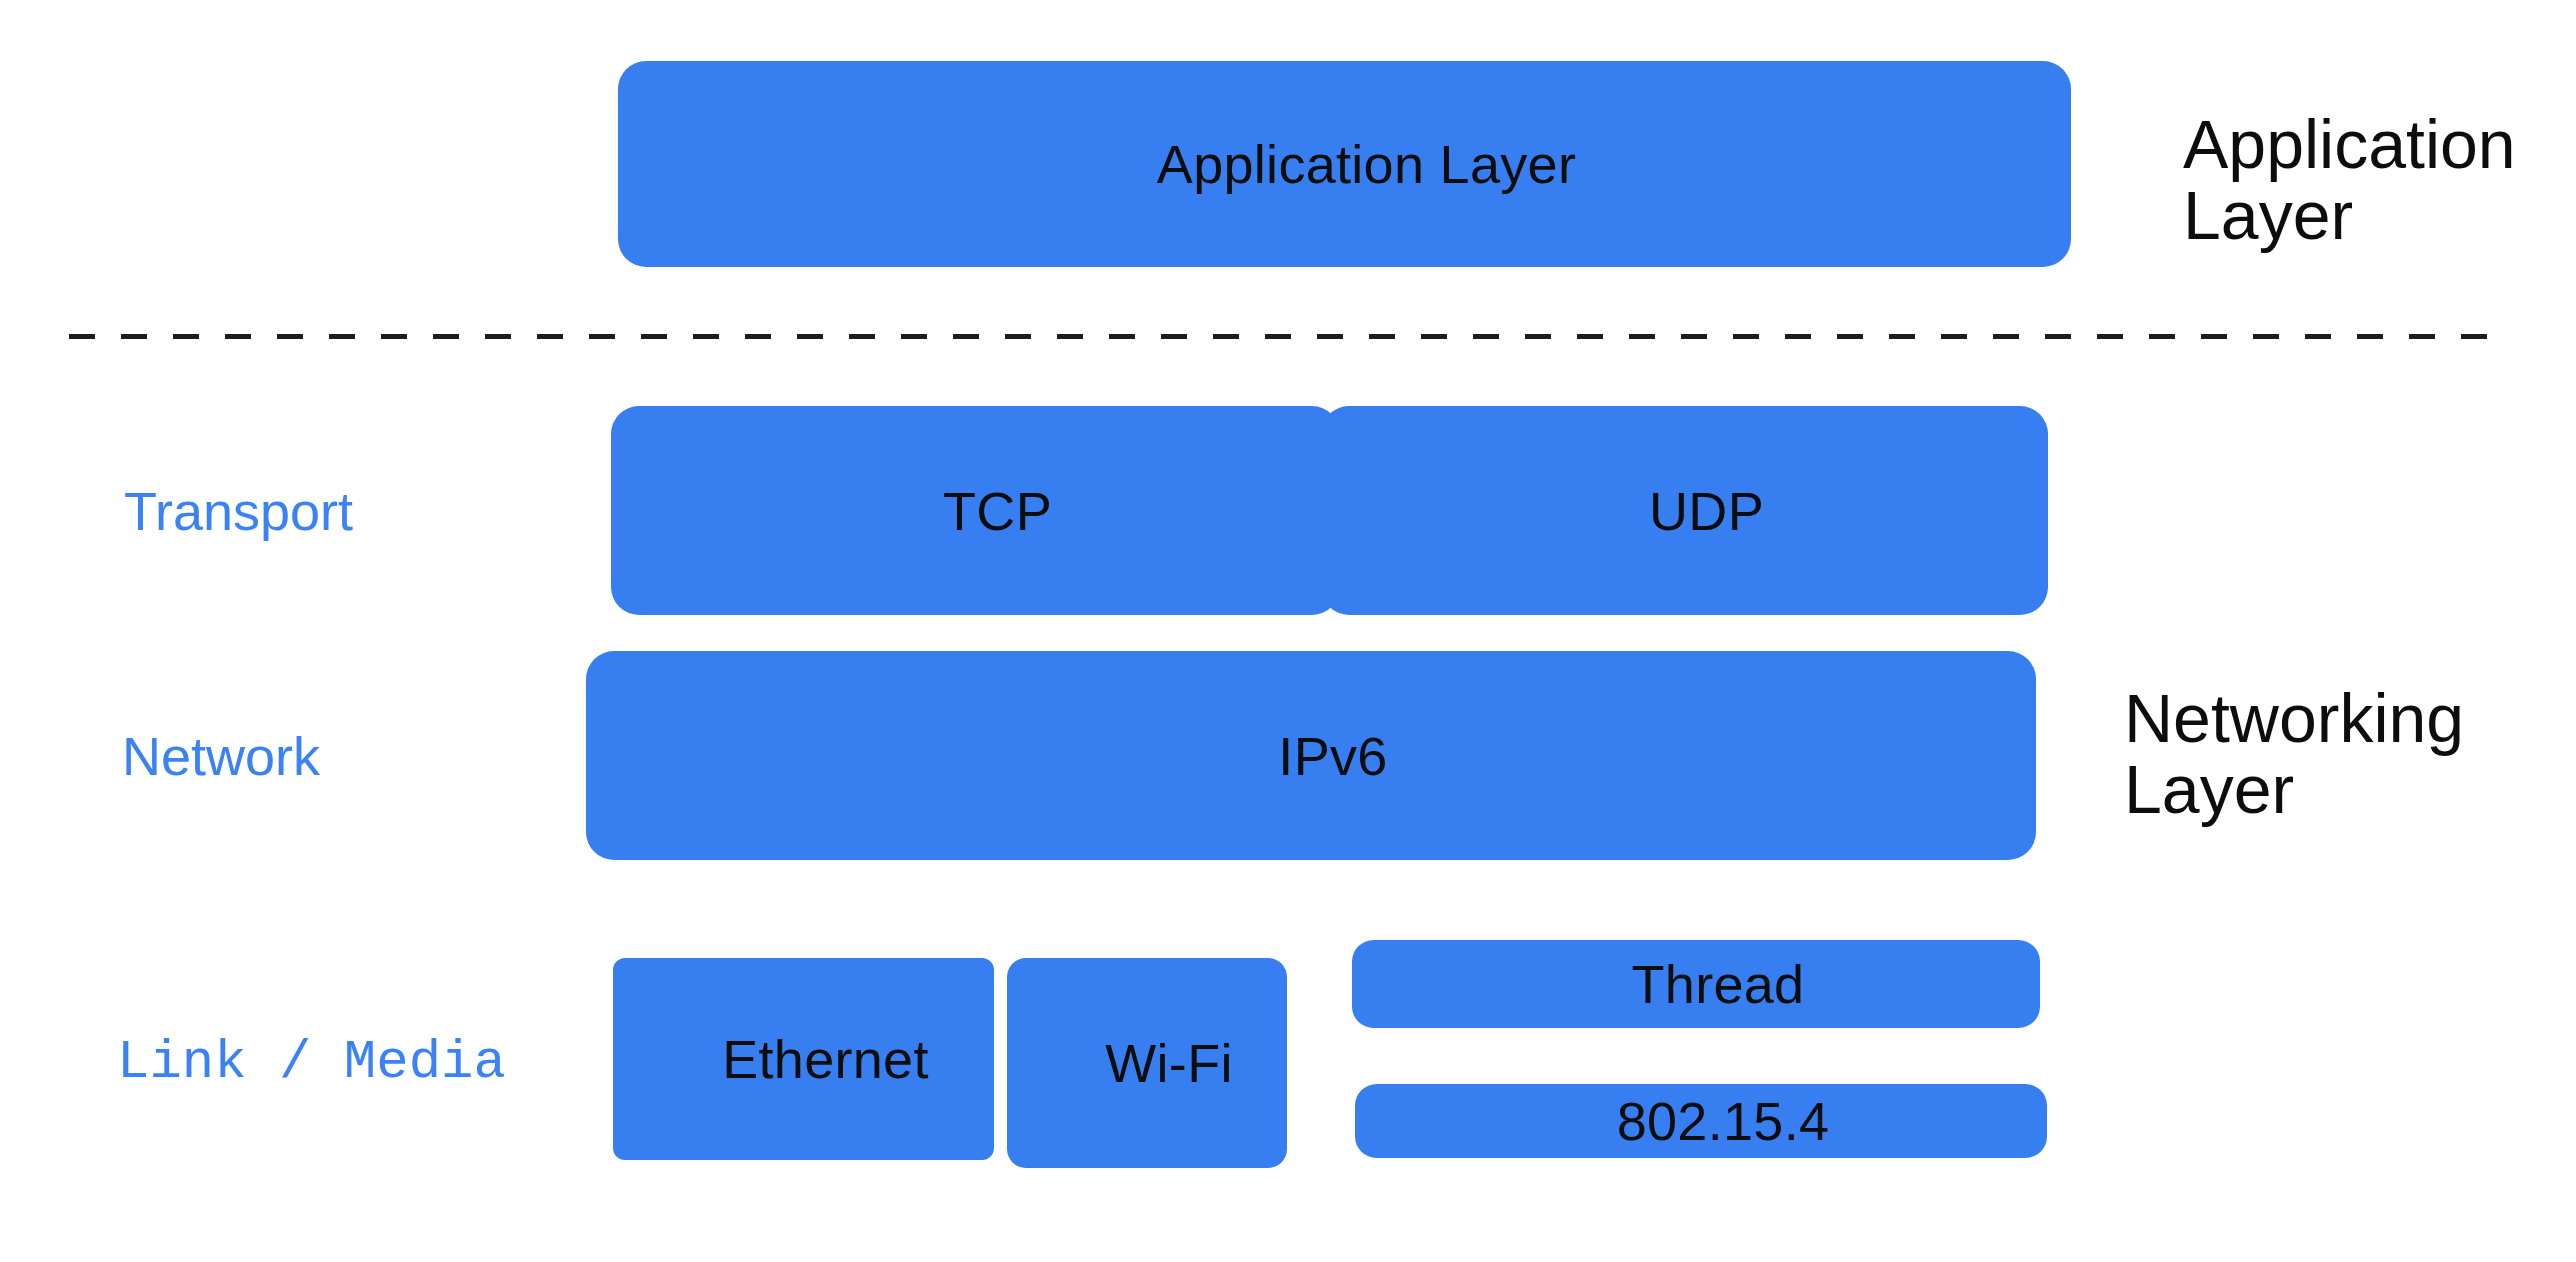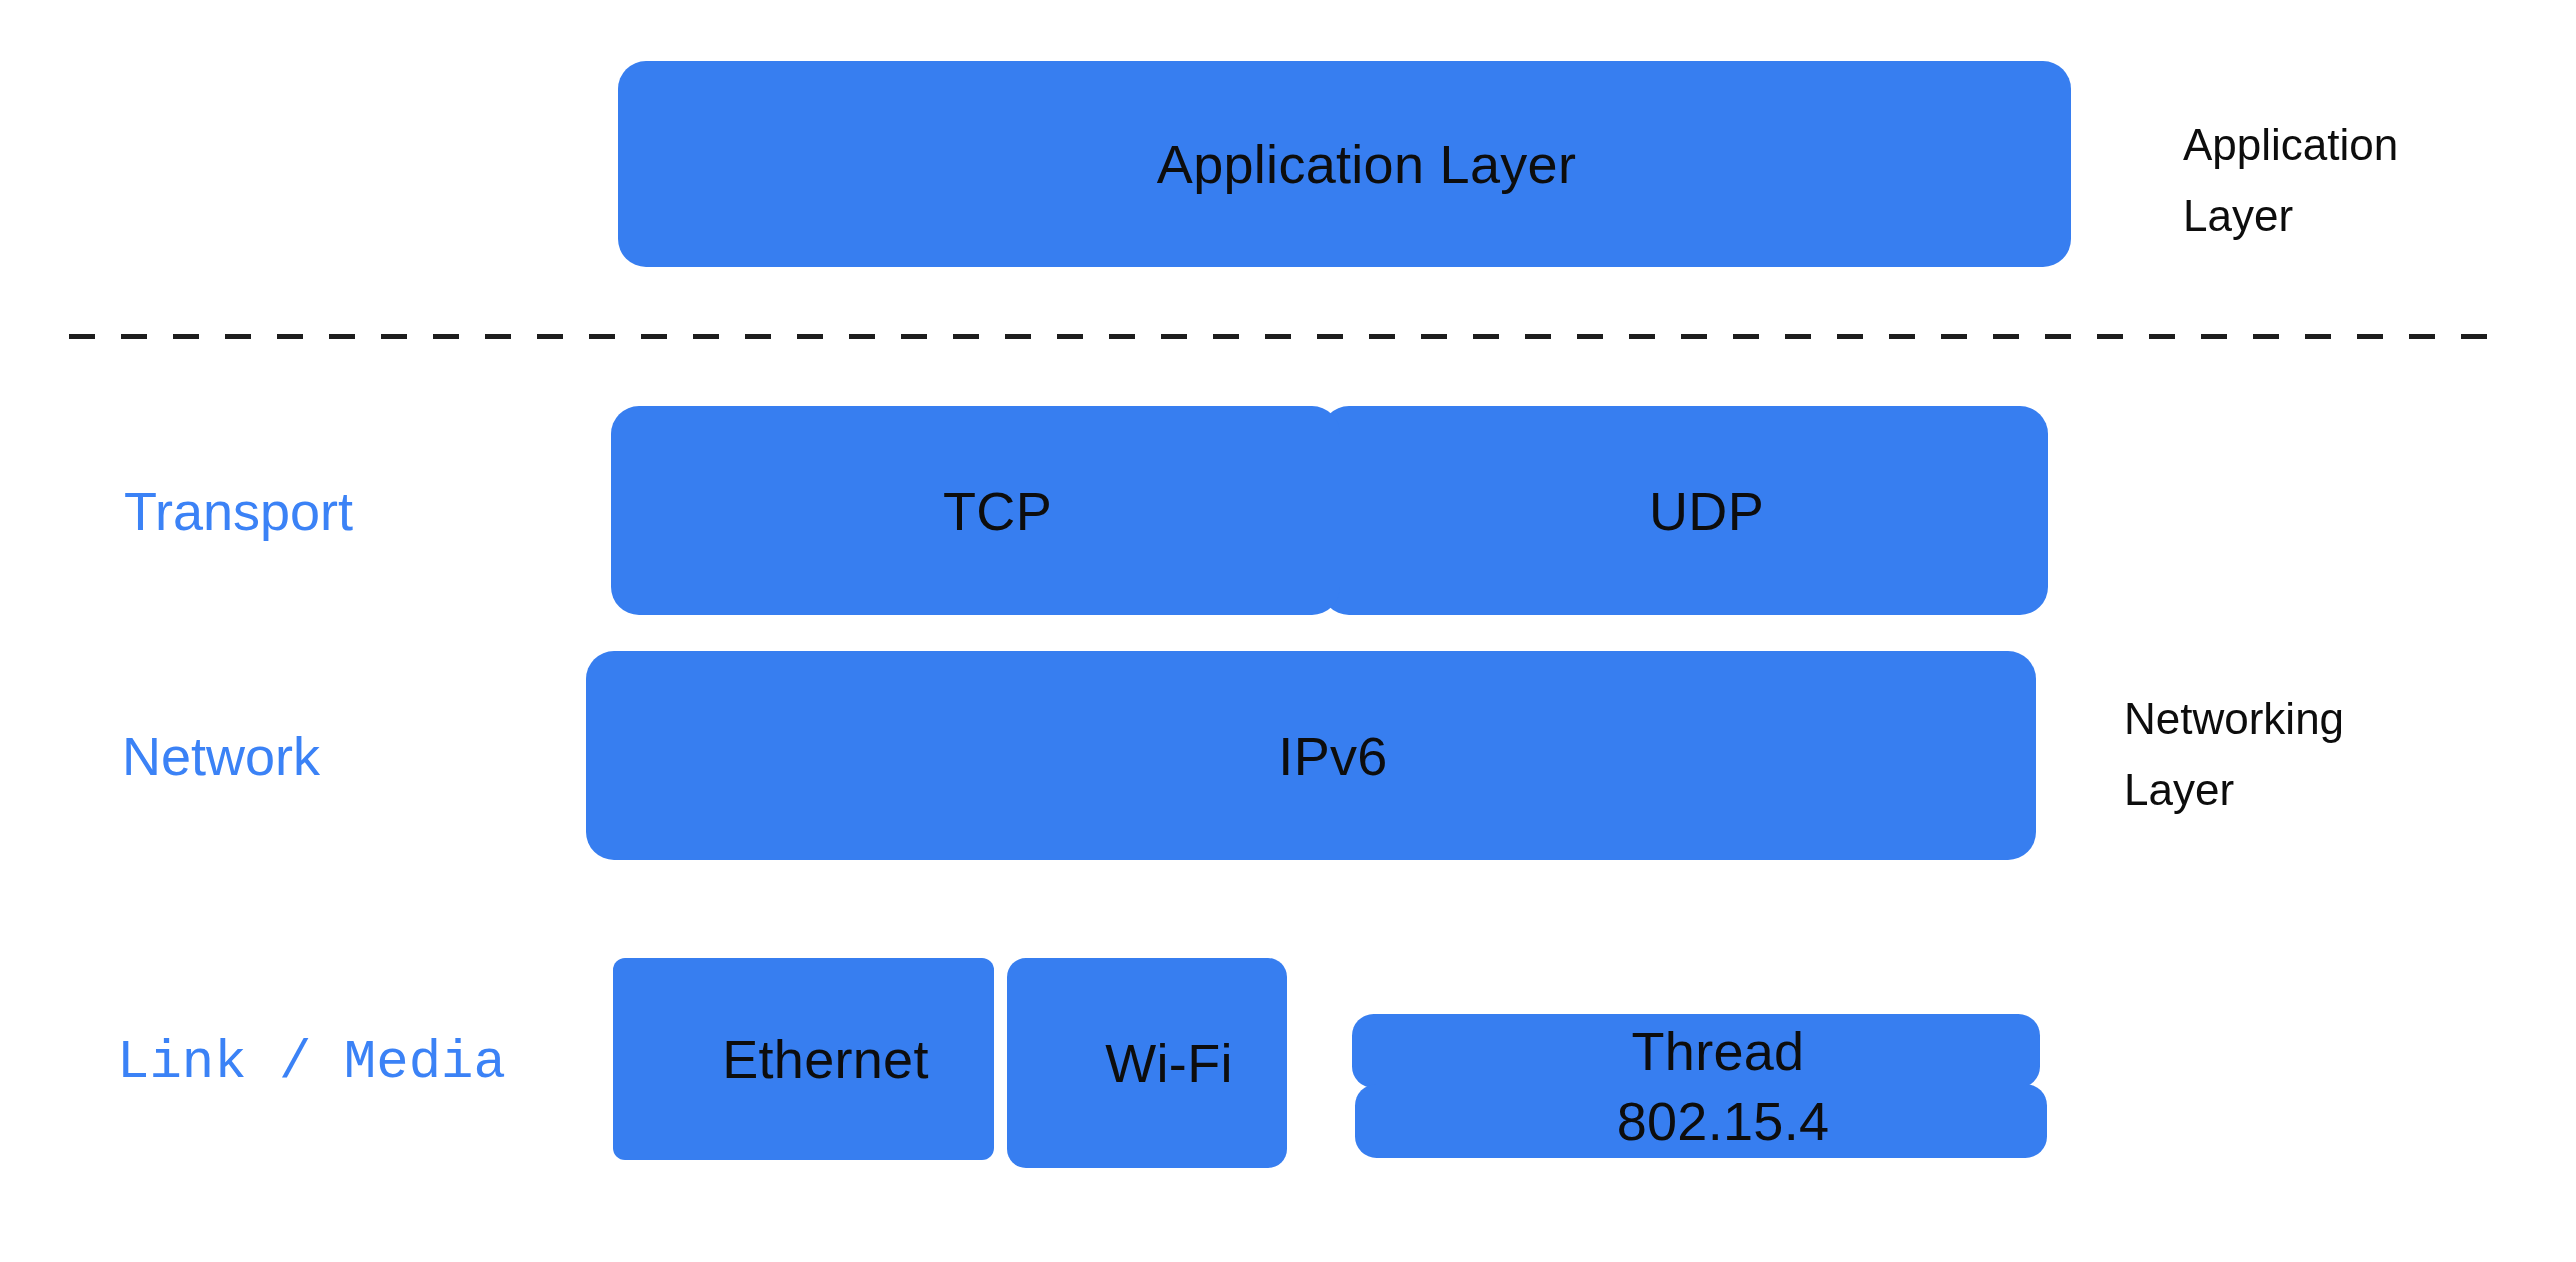--- a/index.html
+++ b/index.html
@@ -34,21 +34,21 @@
   .side-label {
     position: absolute;
     color: #3b82f6;
     font-size: 54px;
     line-height: 68px;
     white-space: nowrap;
   }
   .group-label {
     position: absolute;
     color: #0D0D0D;
-    font-size: 44px;
+    font-size: 68px;
     line-height: 71px;
     white-space: nowrap;
   }
   .divider {
     position: absolute;
     left: 69px;
     top: 334px;
     width: 2441px;
     height: 4.6px;
     background: repeating-linear-gradient(
@@ -57,21 +57,21 @@
       transparent 26px, transparent 52px
     );
   }
   
   #app-box      { left: 618px; top: 61px;  width: 1409px; height: 206px; }
   #tcp-box      { left: 611px; top: 406px;  width: 685px; height: 209px; }
   #udp-box      { left: 1321px; top: 406px;  width: 683px; height: 209px; }
   #ipv6-box     { left: 586px; top: 651px; width: 1406px; height: 209px; }
   #ethernet-box { left: 613px; top: 958px; width: 337px;  height: 202px; border-radius: 12px; }
   #wifi-box     { left: 1007px; top: 958px; width: 236px;  height: 210px; border-radius: 19px; }
-  #thread-box   { left: 1352px; top: 1014px; width: 644px; height: 74px; }
+  #thread-box   { left: 1352px; top: 940px; width: 644px; height: 88px; }
   #ieee-box     { left: 1355px; top: 1084px; width: 648px; height: 74px; }
   
   #transport-label { left: 124px; top: 477px;  }
   #network-label   { left: 122px; top: 722px; }
   #linkmedia-label { left: 117px; top: 1029px; font-family: Liberation Mono, monospace; }
   
   #app-group-label { left: 2183px; top: 109px;  }
   #net-group-label { left: 2124px; top: 683px; }
 </style>
 </head>

